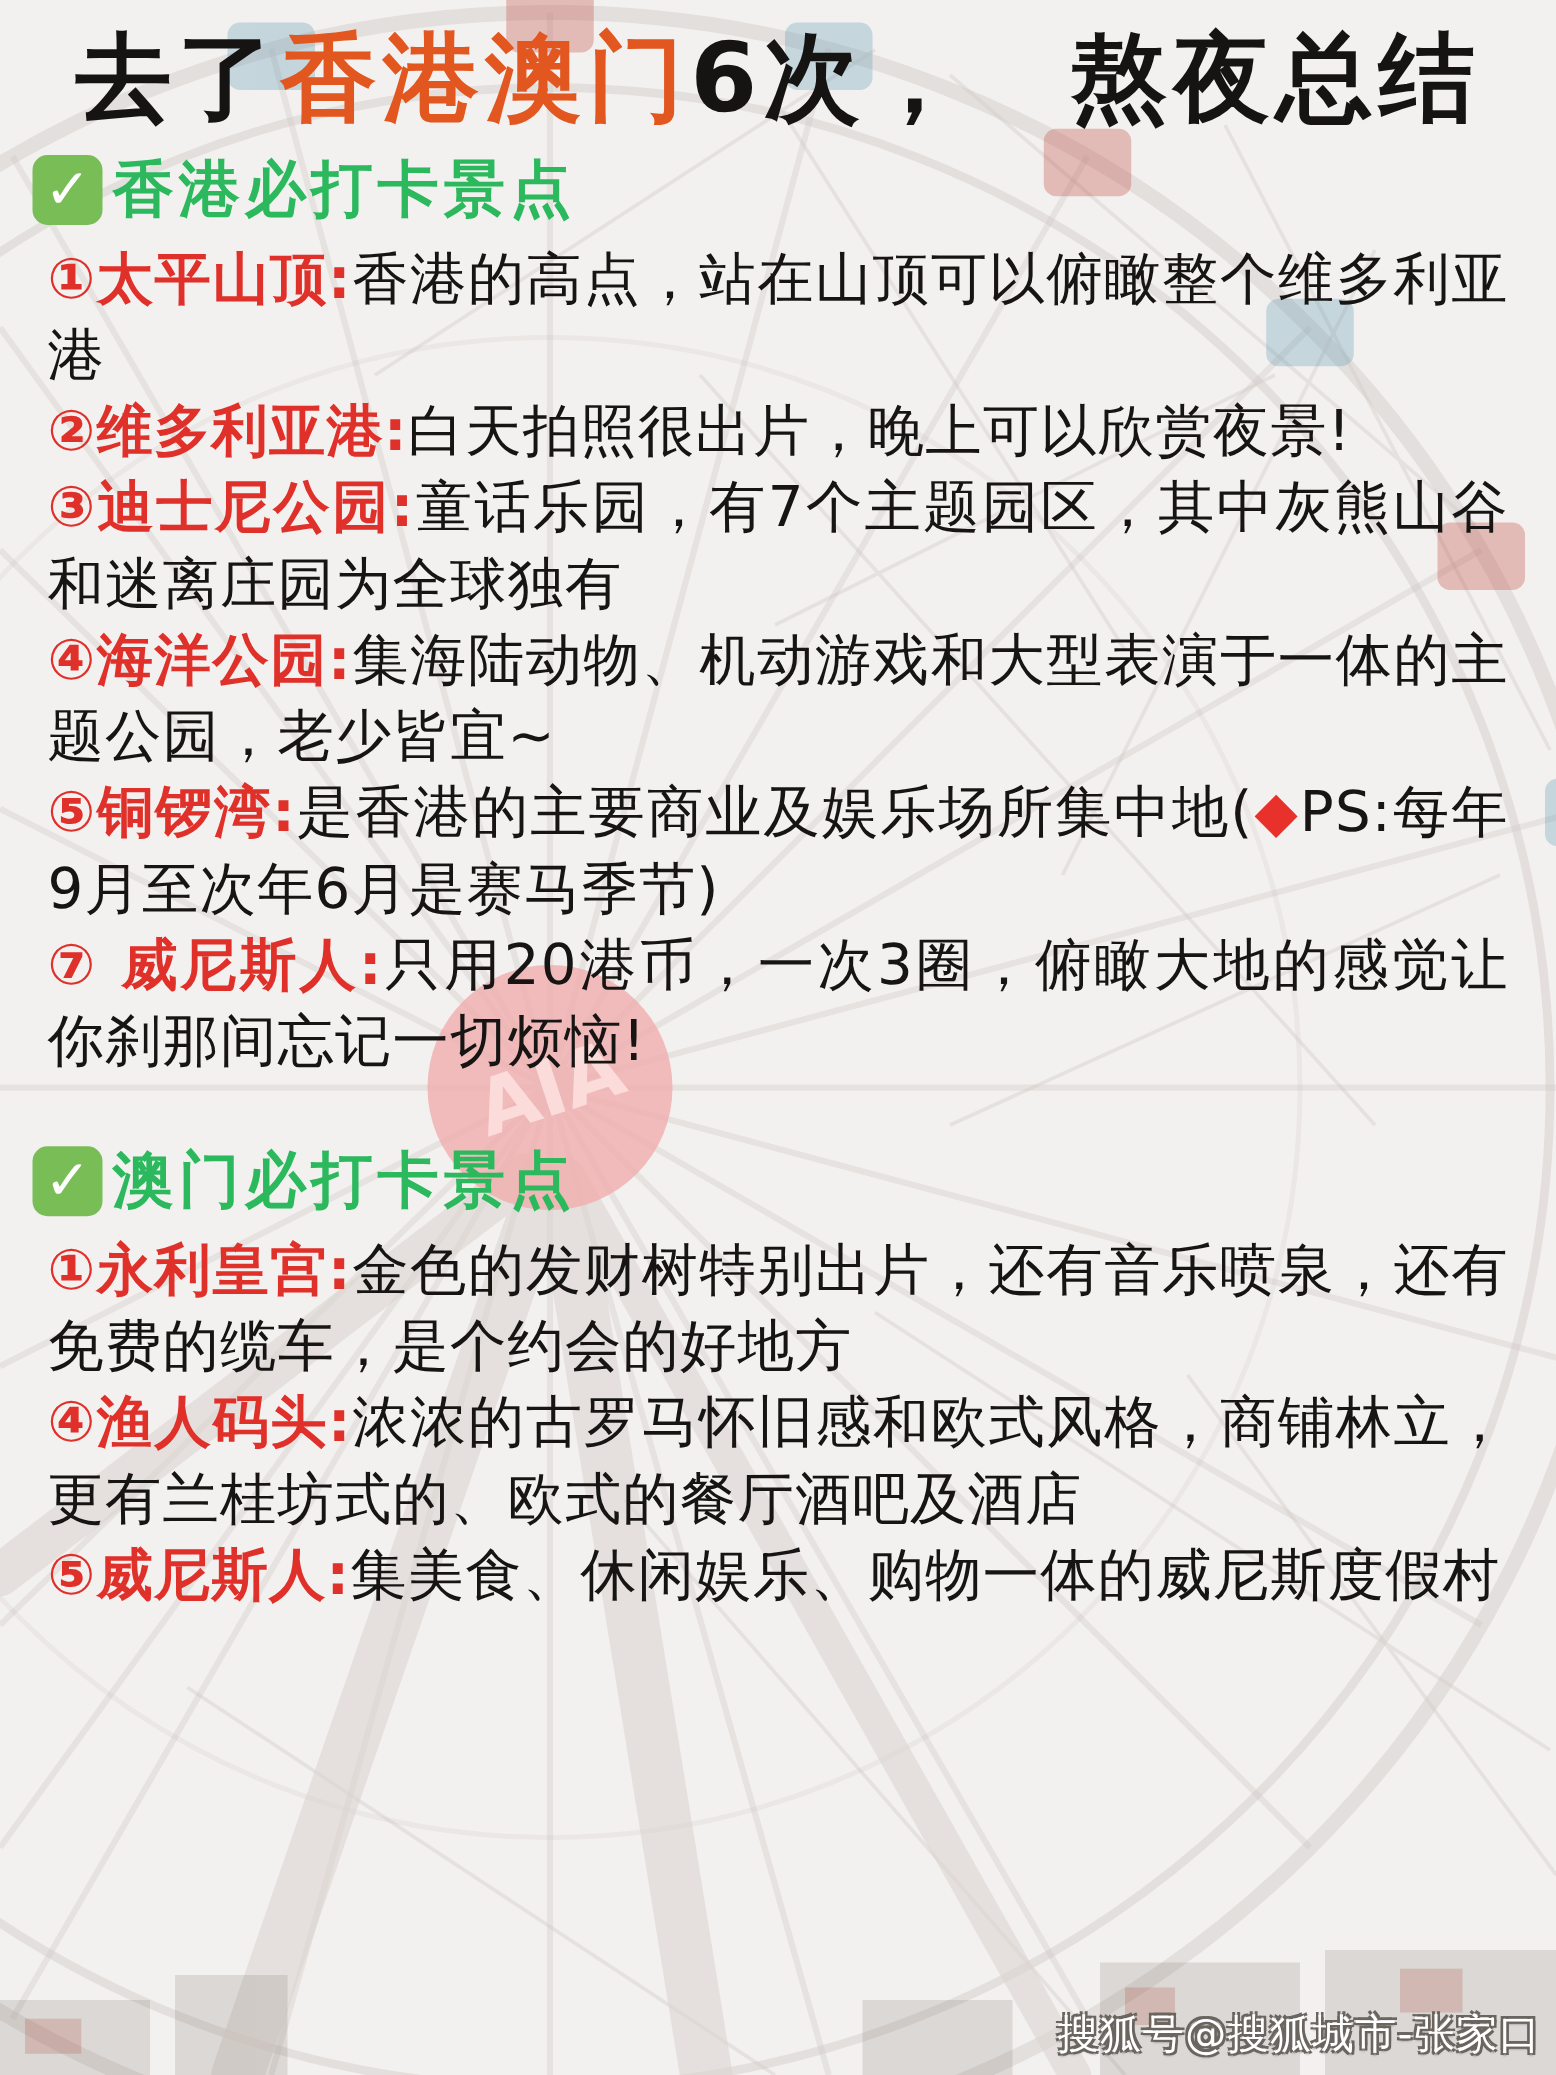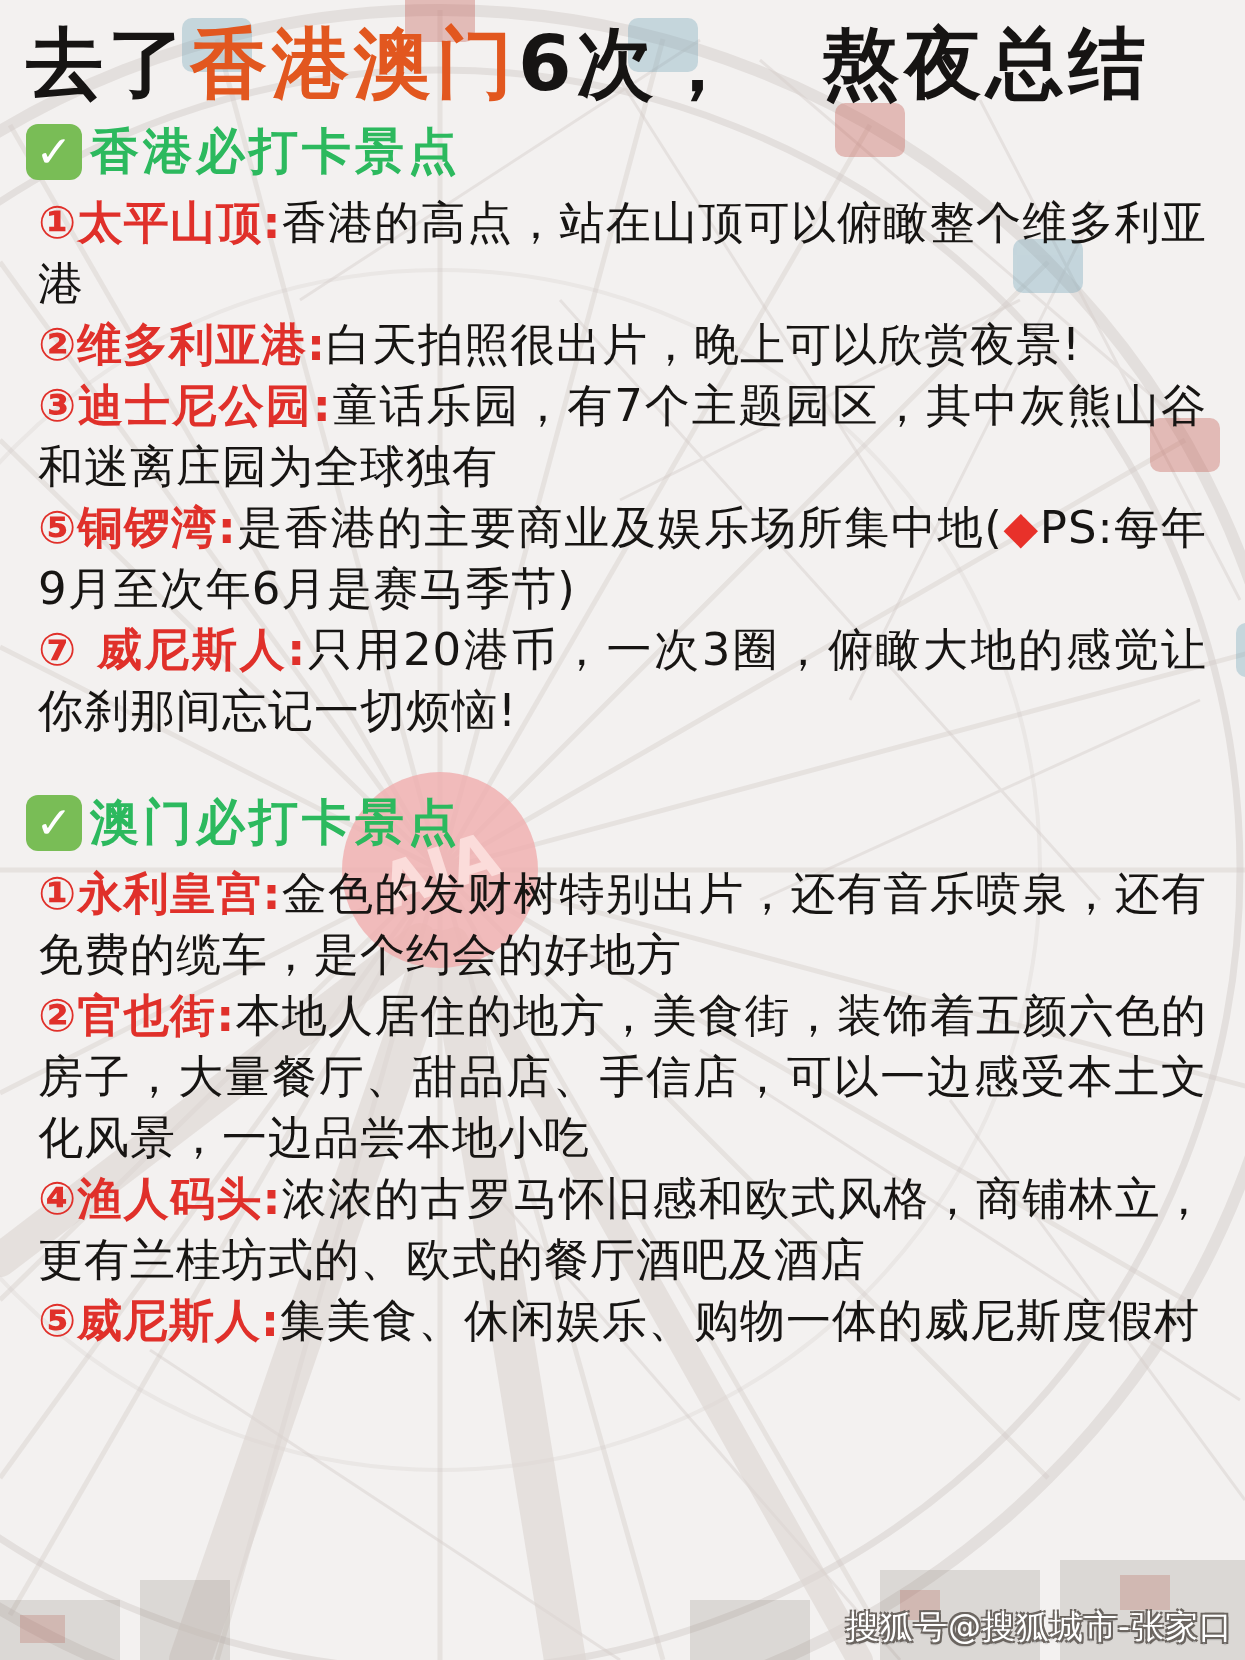--- a/index.html
+++ b/index.html
@@ -6,21 +6,21 @@
   .poster{
     position:relative;
     width:1245px;height:1660px;
     background:#f3f1f0;
     overflow:hidden;
     font-family:"DejaVu Sans","Liberation Sans",sans-serif;
   }
   .bg-svg{position:absolute;inset:0;width:100%;height:100%;}
   .content{position:relative;padding:18px 26px 0 26px;}
   .title{
-    text-align:left;
+    text-align:center;
     font-size:77px;
     font-weight:bold;
     letter-spacing:5px;
     color:#161413;
     line-height:1.2;
     margin:0 0 12px 0;
     white-space:nowrap;
   }
   .title .hl{color:#e2571f;}
   .section-header{
@@ -162,34 +162,34 @@
       <span class="check-box">
           <span>✓</span>
         </span>
       <span class="section-title">香港必打卡景点</span>
     </div>
 
     <div class="items">
       <p class="item"><span class="num">①</span><span class="name">太平山顶:</span><span>香港的高点，站在山顶可以俯瞰整个维多利亚港</span></p>
       <p class="item"><span class="num">②</span><span class="name">维多利亚港:</span><span>白天拍照很出片，晚上可以欣赏夜景!</span></p>
       <p class="item"><span class="num">③</span><span class="name">迪士尼公园:</span><span>童话乐园，有7个主题园区，其中灰熊山谷和迷离庄园为全球独有</span></p>
+      <p class="item"><span class="num">④</span><span class="name">海洋公园:</span><span>集海陆动物、机动游戏和大型表演于一体的主题公园，老少皆宜~</span></p>
       <p class="item"><span class="num">⑤</span><span class="name">铜锣湾:</span><span>是香港的主要商业及娱乐场所集中地(</span><span class="diamond">◆</span><span>PS:每年9月至次年6月是赛马季节)</span></p>
       <p class="item"><span class="num">⑦ </span><span class="name">威尼斯人:</span><span>只用20港币，一次3圈，俯瞰大地的感觉让你刹那间忘记一切烦恼!</span></p>
     </div>
 
     <div class="section-header second">
       <span class="check-box">
           <span>✓</span>
         </span>
       <span class="section-title">澳门必打卡景点</span>
     </div>
 
     <div class="items">
       <p class="item"><span class="num">①</span><span class="name">永利皇宫:</span><span>金色的发财树特别出片，还有音乐喷泉，还有免费的缆车，是个约会的好地方</span></p>
-      <p class="item"><span class="num">②</span><span class="name">官也街:</span><span>本地人居住的地方，美食街，装饰着五颜六色的房子，大量餐厅、甜品店、手信店，可以一边感受本土文化风景，一边品尝本地小吃</span></p>
       <p class="item"><span class="num">④</span><span class="name">渔人码头:</span><span>浓浓的古罗马怀旧感和欧式风格，商铺林立，更有兰桂坊式的、欧式的餐厅酒吧及酒店</span></p>
       <p class="item"><span class="num">⑤</span><span class="name">威尼斯人:</span><span>集美食、休闲娱乐、购物一体的威尼斯度假村</span></p>
     </div>
 
   </div>
 
   <div class="watermark">搜狐号@搜狐城市-张家口</div>
 
 </div>
 

